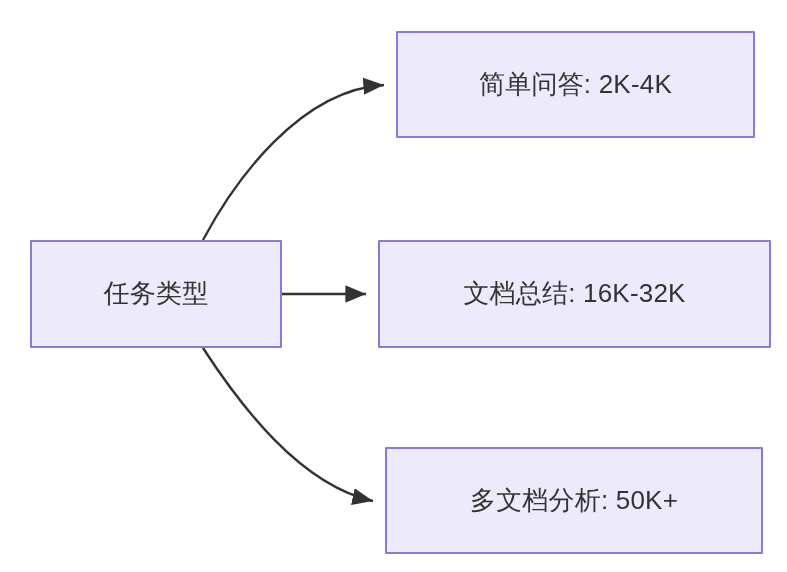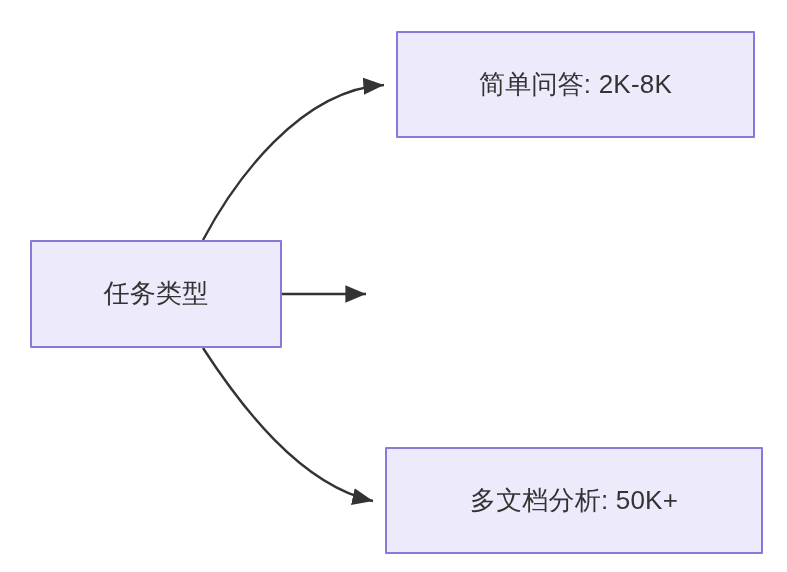--- a/index.html
+++ b/index.html
@@ -67,21 +67,24 @@
     <path d="M 282,294 L 366,294" fill="none" stroke="#333333" stroke-width="2.4" marker-end="url(#arrow)"></path>
 
     <path d="M 203,348 C 240,405 300,485 373,501" fill="none" stroke="#333333" stroke-width="2.4" marker-end="url(#arrow)"></path>
   </svg>
 
   <div class="node" id="node-source">
     <span class="node-label">任务类型</span>
   </div>
 
   <div class="node" id="node-task1">
-    <span class="node-label">简单问答: 2K-8K</span>
+    <span class="node-label">简单问答: 2K-4K</span>
   </div>
 
+  <div class="node" id="node-task2">
+    <span class="node-label">文档总结: 16K-32K</span>
+  </div>
 
   <div class="node" id="node-task3">
     <span class="node-label">多文档分析: 50K+</span>
   </div>
 
 </div>
 
 </body></html>

